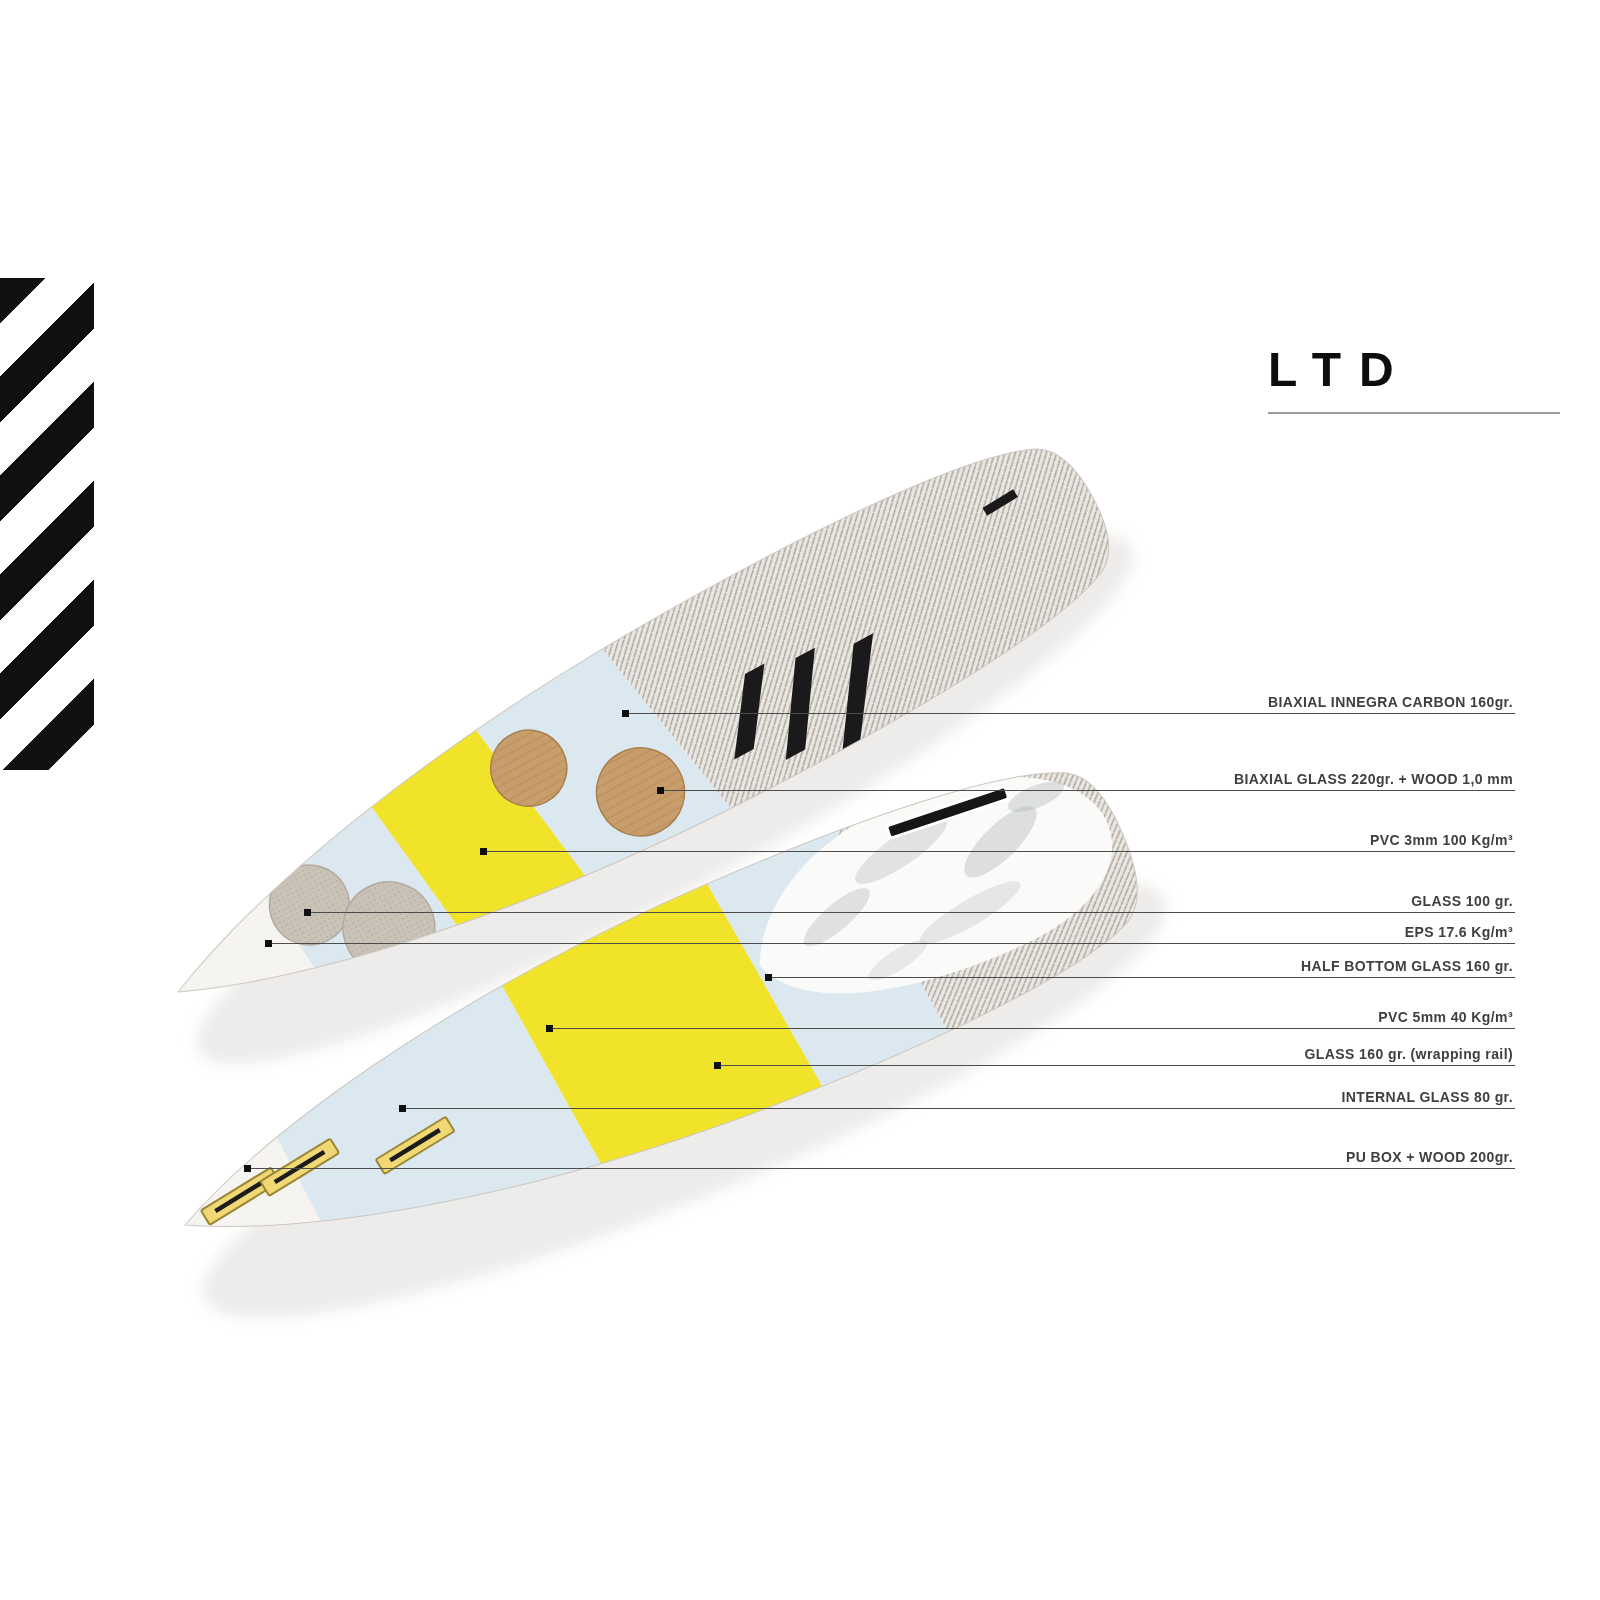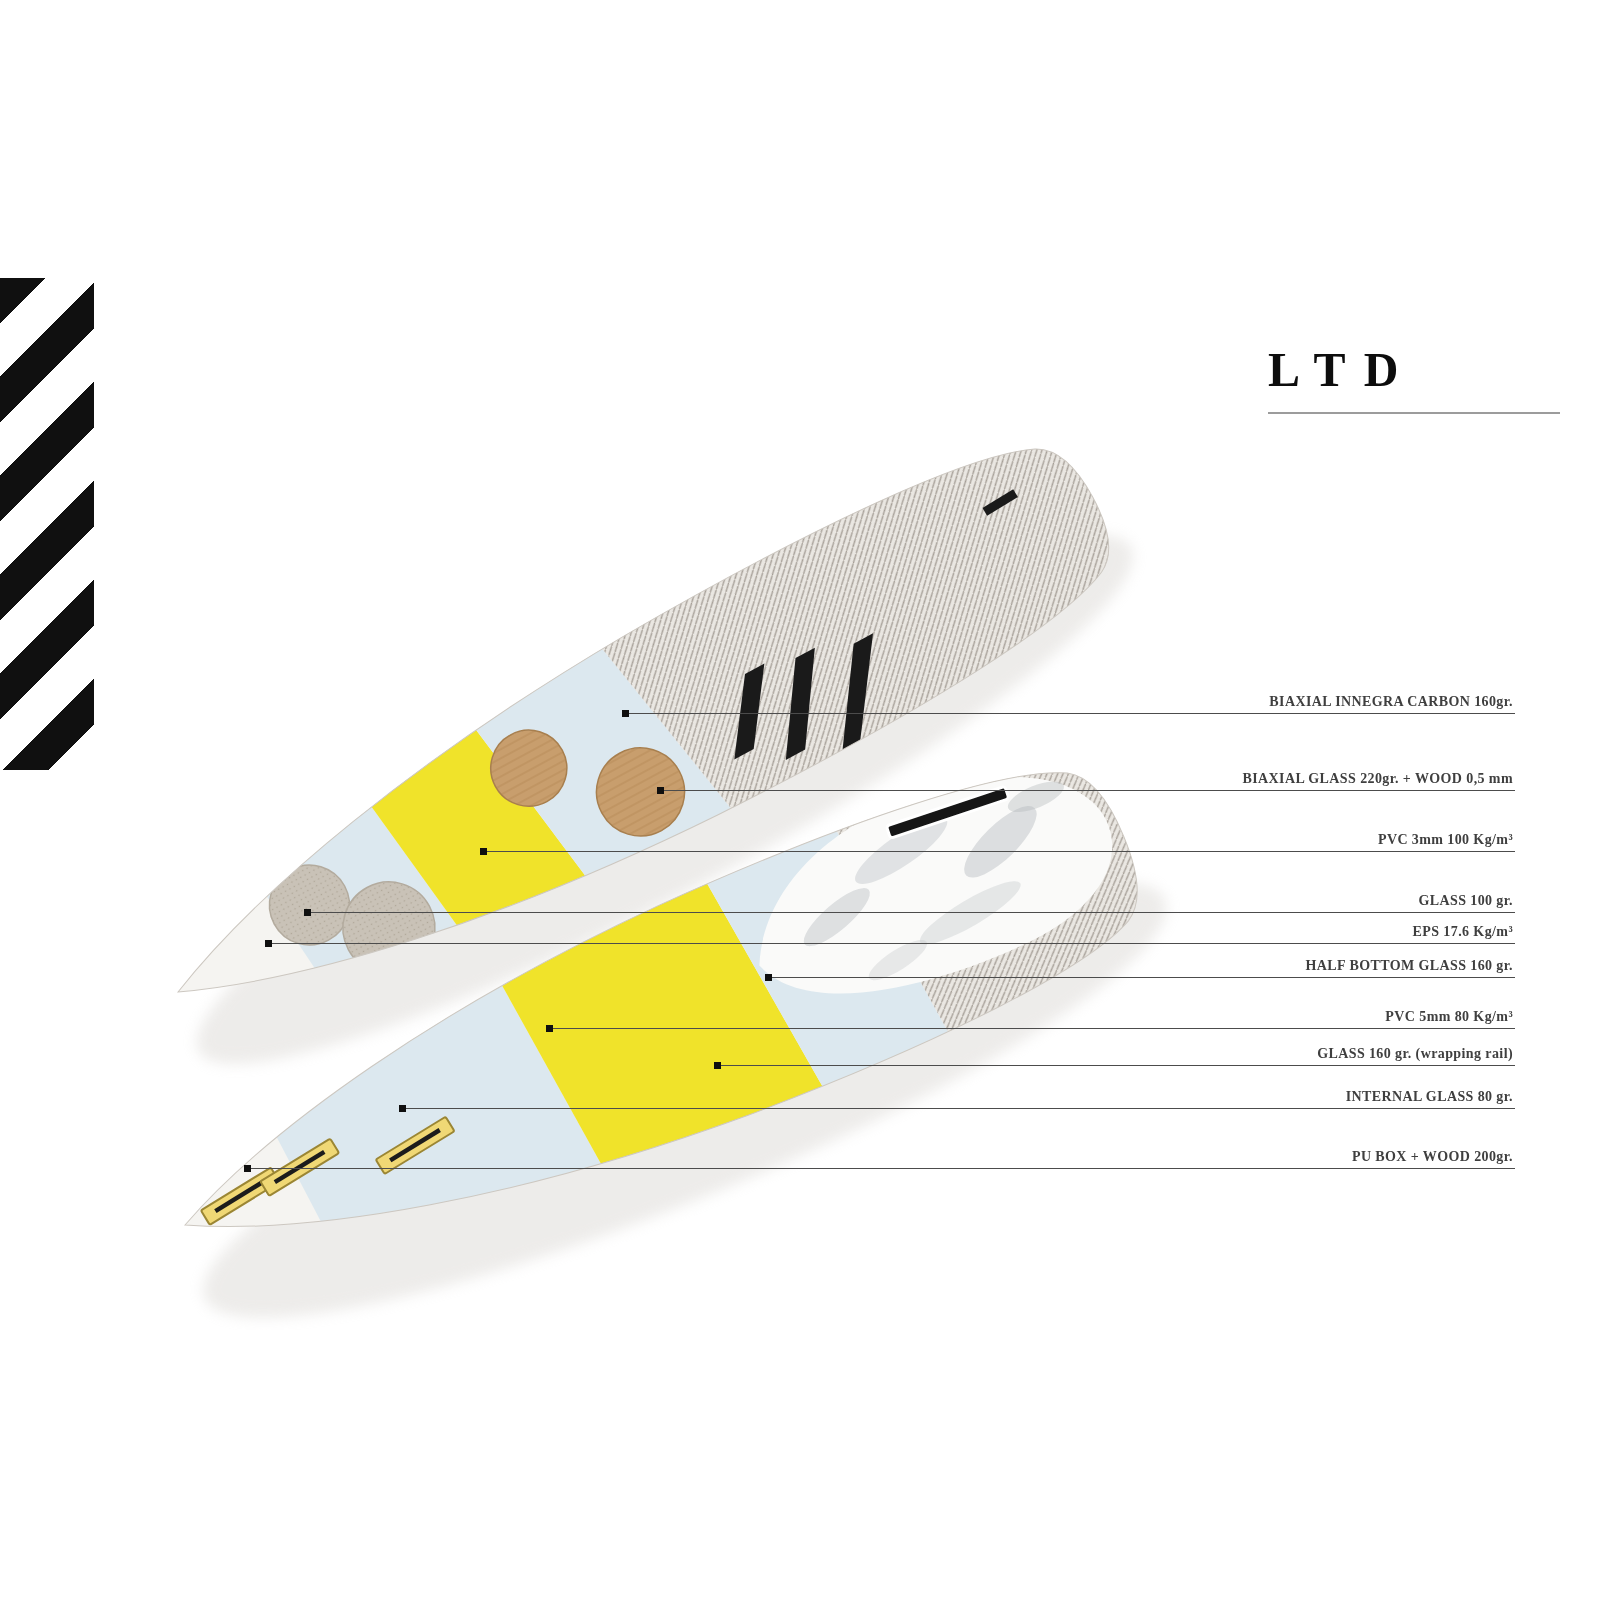--- a/index.html
+++ b/index.html
@@ -1,17 +1,17 @@
 <!DOCTYPE html>
 <html><head>
 <meta charset="utf-8">
 <style>
   html,body{margin:0;padding:0;background:#fff;}
   .page{position:relative;width:1600px;height:1600px;background:#ffffff;overflow:hidden;
-        font-family:Liberation Serif, serif;}
+        font-family:Liberation Sans, sans-serif;}
   .stripes{position:absolute;left:0;top:278px;width:94px;height:492px;
            background:repeating-linear-gradient(135deg,#101010 0 32px,#ffffff 32px 70px);}
   .title{position:absolute;left:1268px;top:342px;font-size:48px;font-weight:800;
          letter-spacing:18px;color:#0d0d0d;}
   .title-rule{position:absolute;left:1268px;top:412px;width:292px;height:2px;background:#9c9c9c;}
   .boards-svg{position:absolute;left:60px;top:430px;}
   .callout{position:absolute;height:20px;border-bottom:1px solid #4c4c4c;}
   .callout .lbl{position:absolute;right:2px;bottom:3px;font-size:14px;font-weight:700;
                 color:#3f3f3f;letter-spacing:.4px;white-space:nowrap;margin-top:6px;}
   .callout .dot{position:absolute;left:-3px;bottom:-4px;width:7px;height:7px;background:#0f0f0f;}
@@ -109,41 +109,41 @@
       <use href="#botOutline" fill="none" stroke="#ccc7c0" stroke-width="1"></use>
     </g>
   </svg>
 
   <div class="callout" style="left:625px;top:693px;width:890px;">
     <span class="dot"></span>
     <span class="lbl">BIAXIAL INNEGRA CARBON 160gr.</span>
   </div>
   <div class="callout" style="left:660px;top:770px;width:855px;">
     <span class="dot"></span>
-    <span class="lbl">BIAXIAL GLASS 220gr. + WOOD 0,5 mm</span>
+    <span class="lbl">BIAXIAL GLASS 220gr. + WOOD 1,0 mm</span>
   </div>
   <div class="callout" style="left:483px;top:831px;width:1032px;">
     <span class="dot"></span>
     <span class="lbl">PVC 3mm 100 Kg/m³</span>
   </div>
   <div class="callout" style="left:307px;top:892px;width:1208px;text-align:right;">
     <span class="dot"></span>
     <span class="lbl">GLASS 100 gr.</span>
   </div>
   <div class="callout" style="left:268px;top:923px;width:1247px;">
     <span class="dot"></span>
     <span class="lbl">EPS 17.6 Kg/m³</span>
   </div>
   <div class="callout" style="left:768px;top:957px;width:747px;">
     <span class="dot"></span>
     <span class="lbl">HALF BOTTOM GLASS 160 gr.</span>
   </div>
   <div class="callout" style="left:549px;top:1008px;width:966px;">
     <span class="dot"></span>
-    <span class="lbl">PVC 5mm 80 Kg/m³</span>
+    <span class="lbl">PVC 5mm 40 Kg/m³</span>
   </div>
   <div class="callout" style="left:717px;top:1045px;width:798px;">
     <span class="dot"></span>
     <span class="lbl">GLASS 160 gr. (wrapping rail)</span>
   </div>
   <div class="callout" style="left:402px;top:1088px;width:1113px;">
     <span class="dot"></span>
     <span class="lbl">INTERNAL GLASS 80 gr.</span>
   </div>
   <div class="callout" style="left:247px;top:1148px;width:1268px;">

